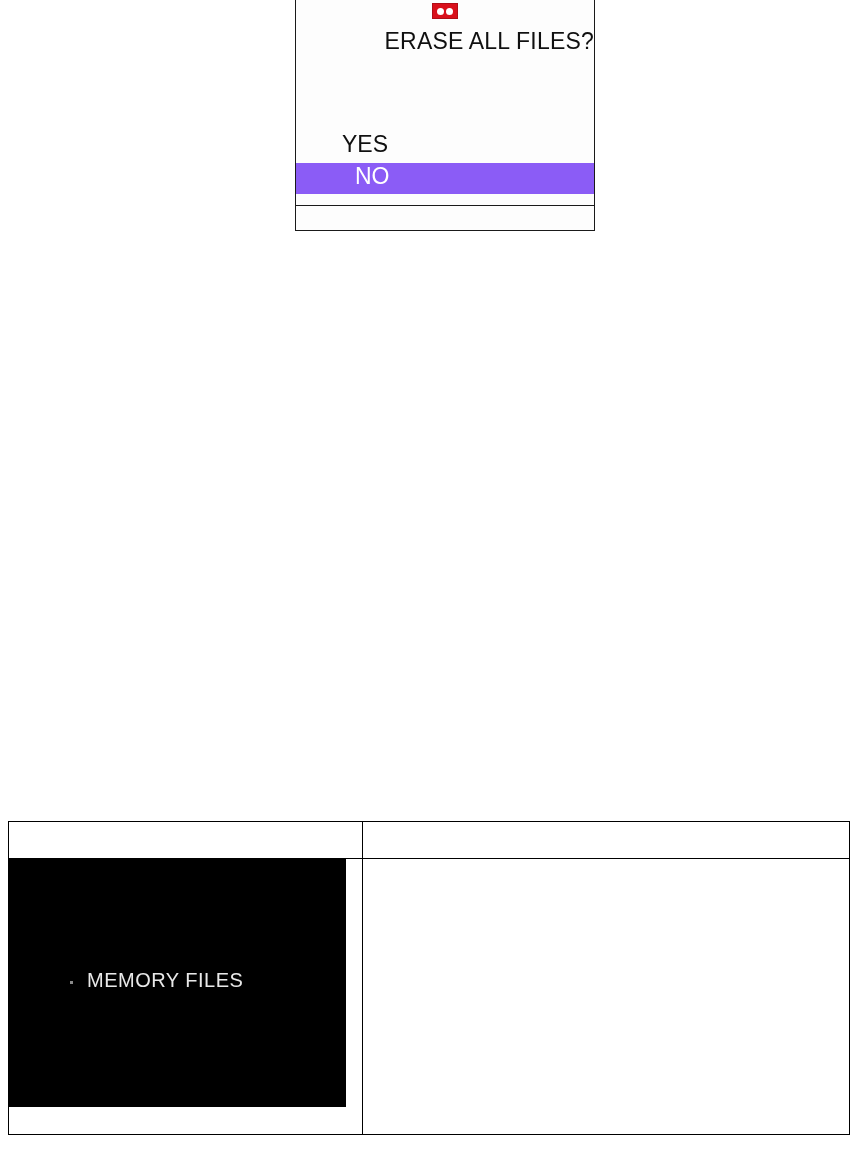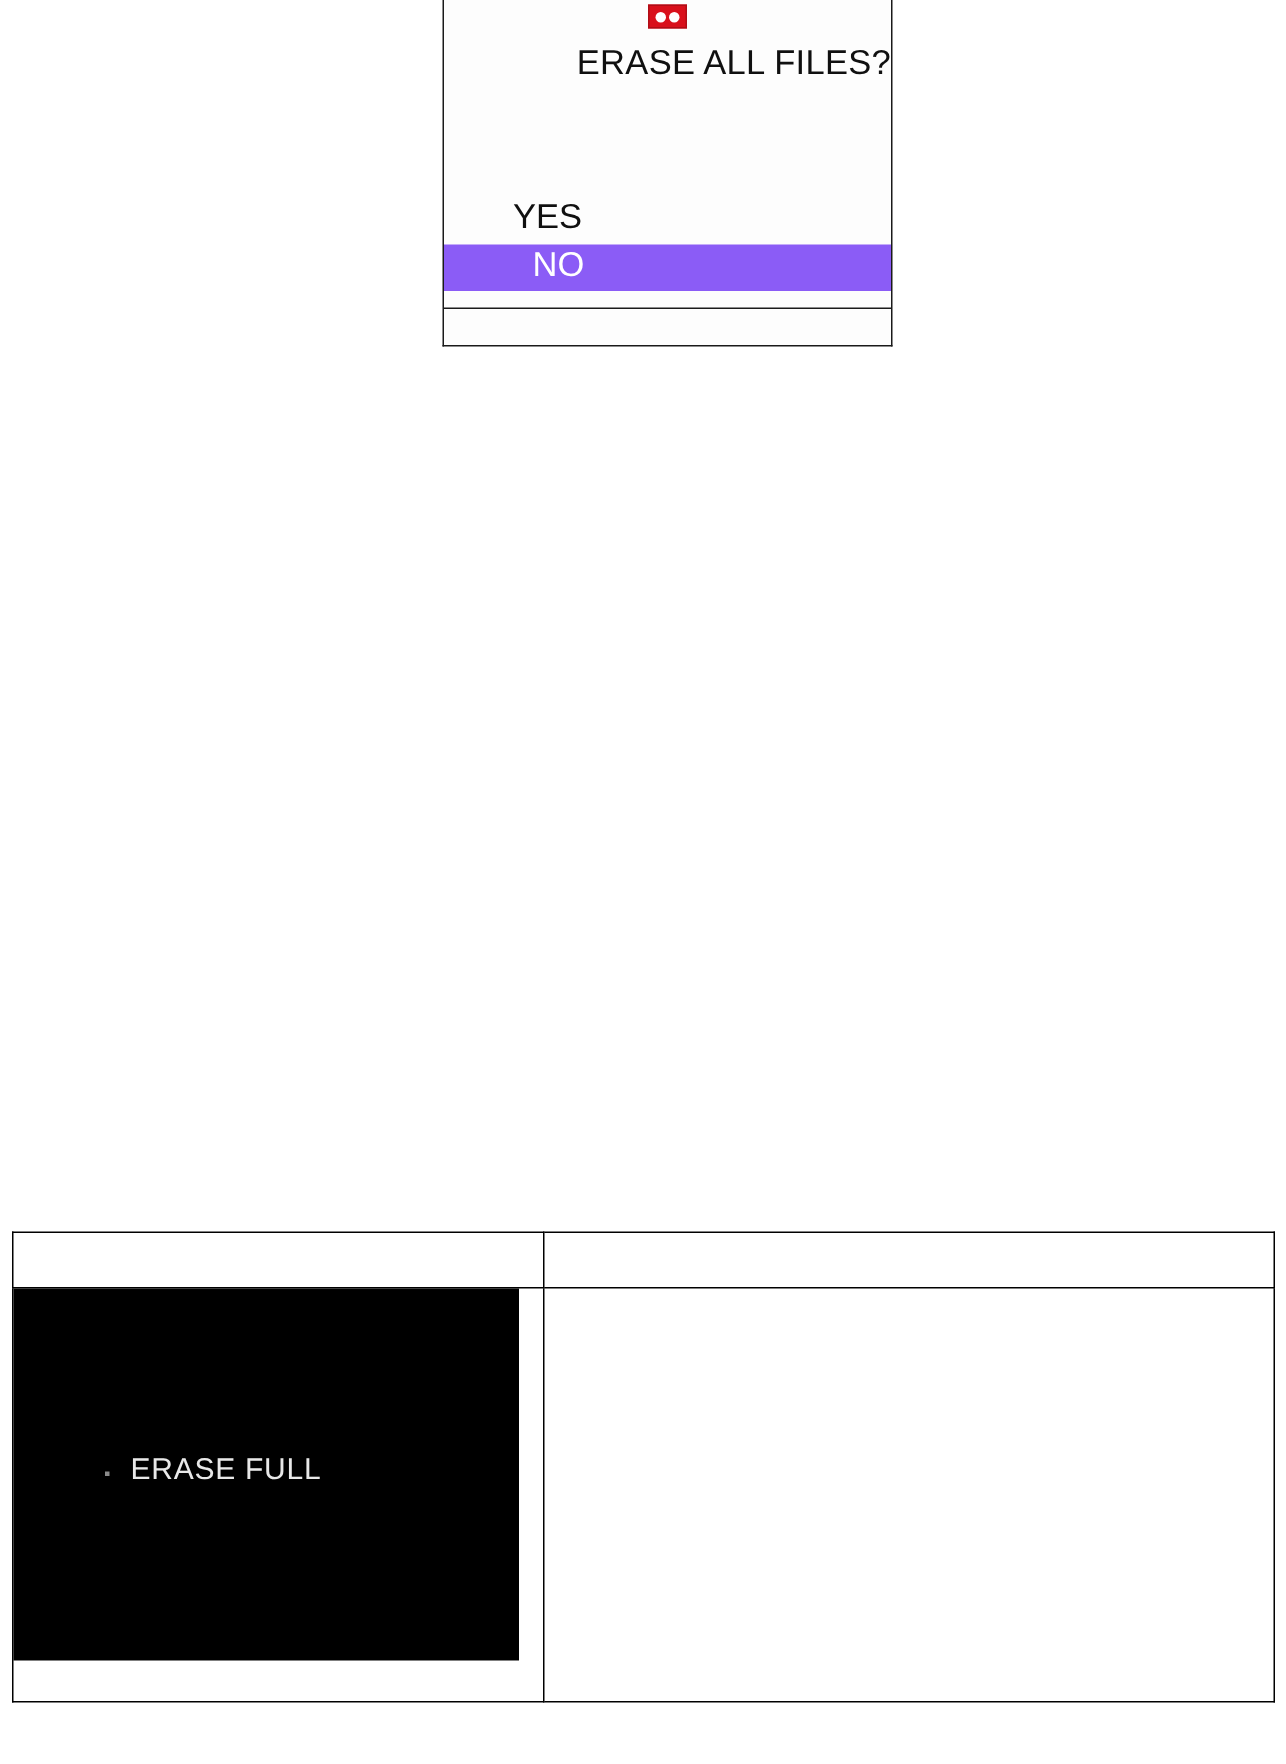--- a/index.html
+++ b/index.html
@@ -181,19 +181,19 @@
   </colgroup>
   <tbody>
     <tr>
       <td class="hdr-cell"></td>
       <td class="hdr-cell"></td>
     </tr>
     <tr>
       <td class="body-cell-left">
         <div class="memory-screen">
           <span class="dot"></span>
-          <span class="msg">ERASE FULL</span>
+          <span class="msg">MEMORY FILES</span>
         </div>
       </td>
       <td class="body-cell-right"></td>
     </tr>
   </tbody>
 </table>
 
 </body></html>

